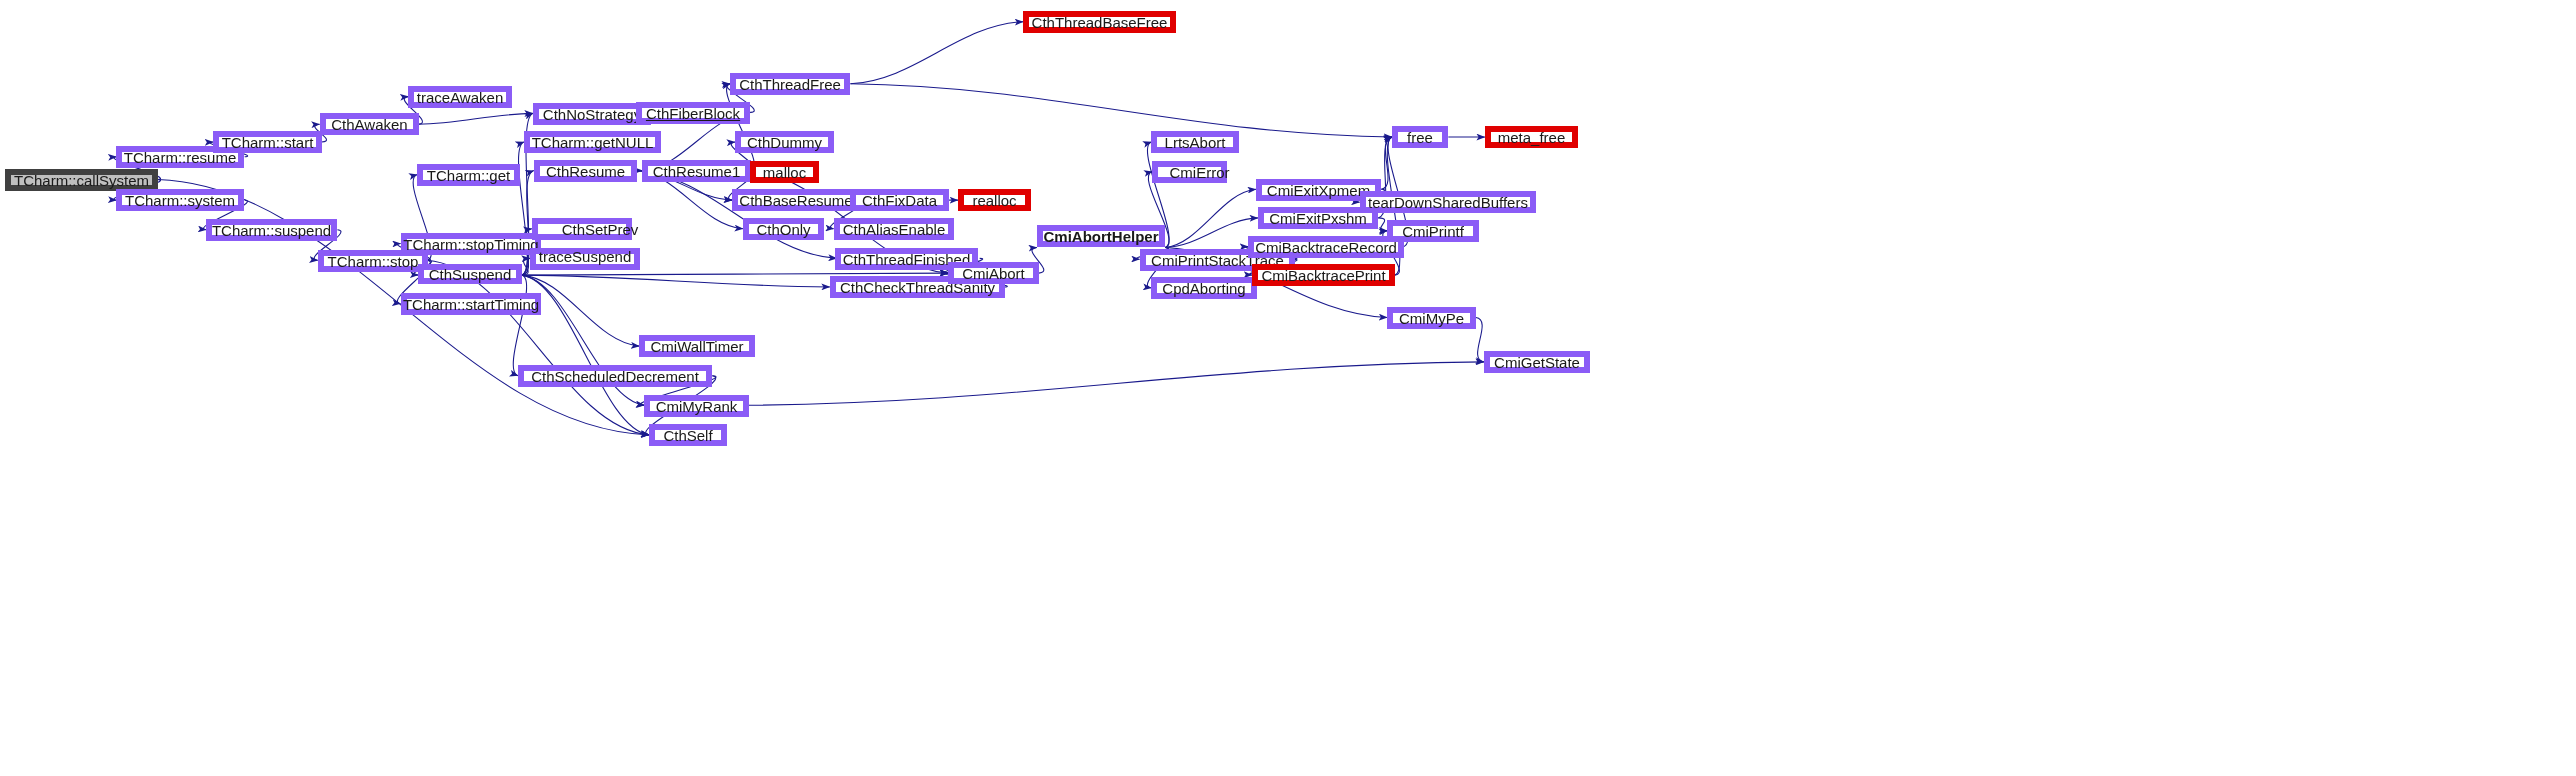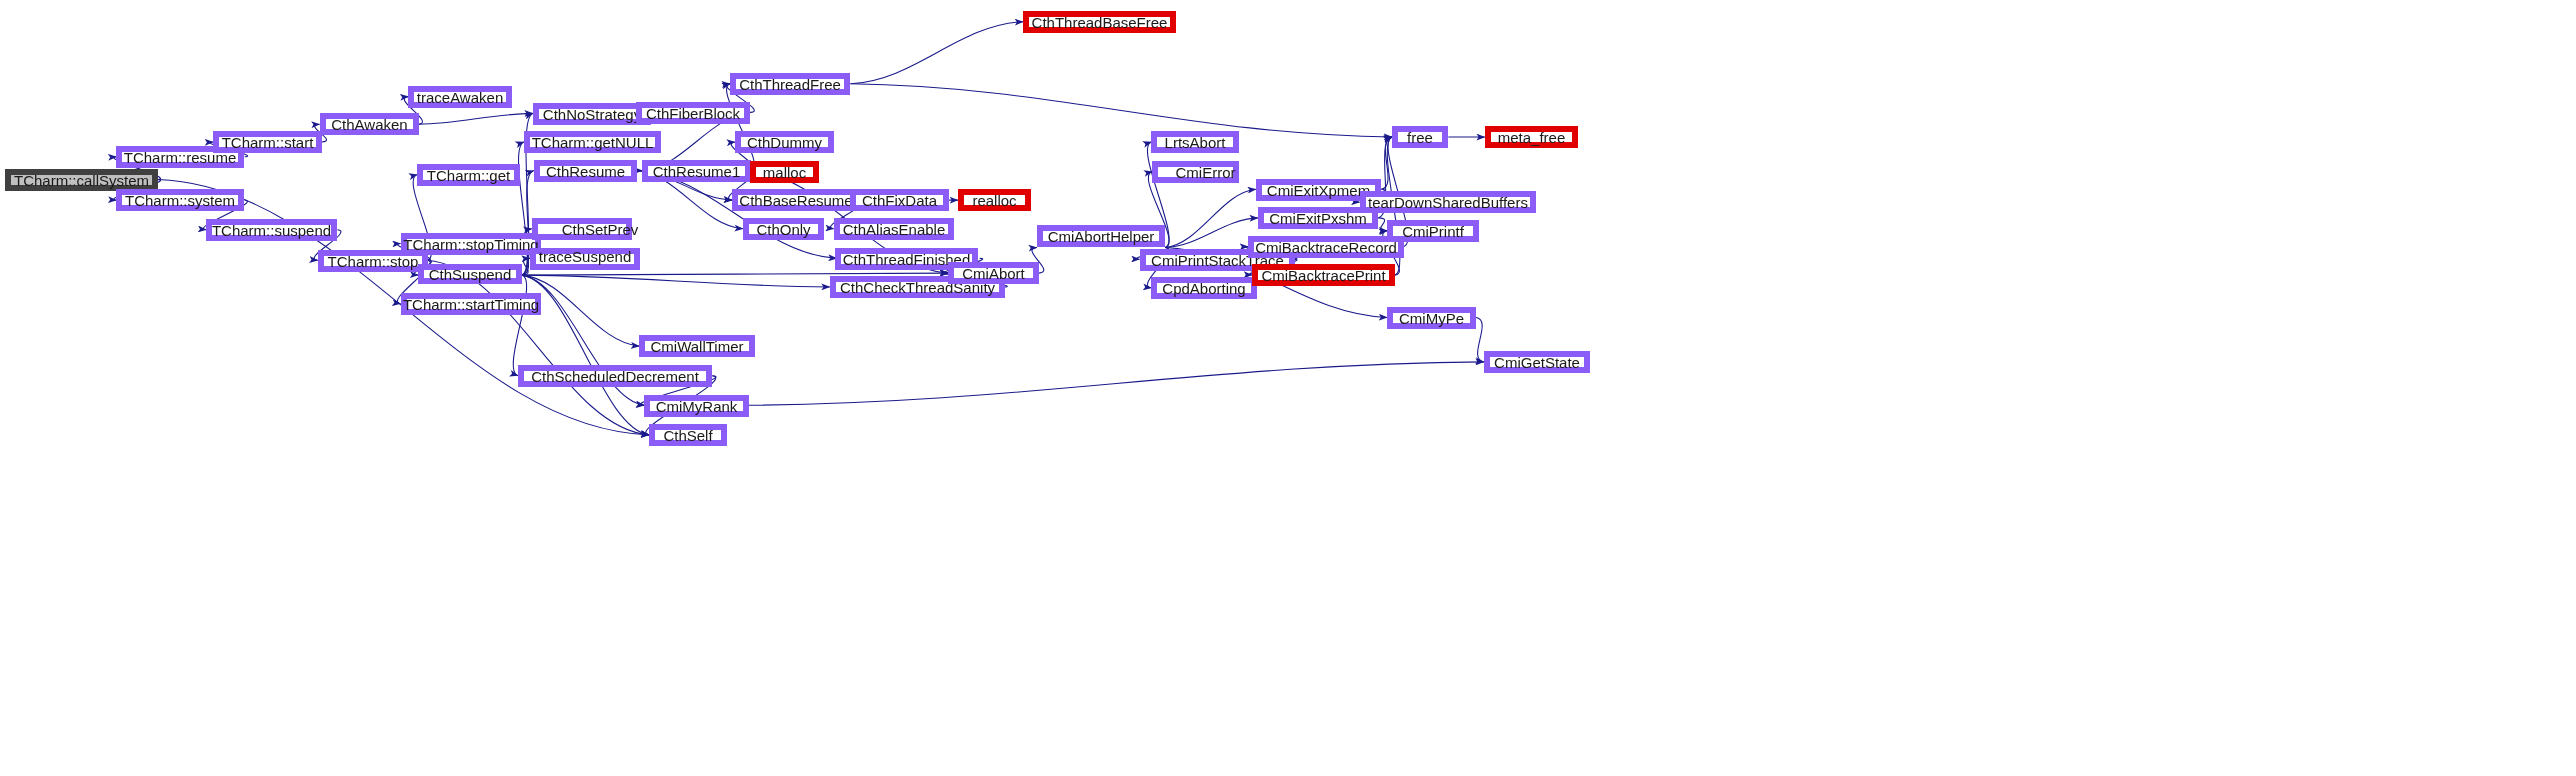--- a/index.html
+++ b/index.html
@@ -195,21 +195,21 @@
       </div>
       <div class="node" style="left: 644px; top: 395px; width: 105px; height: 22px;">
         <span class="node-label">CmiMyRank</span>
       </div>
       <div class="node" style="left: 649px; top: 424px; width: 78px; height: 22px;">
         <span class="node-label">CthSelf</span>
       </div>
       <div class="node" style="left: 642px; top: 160px; width: 109px; height: 22px;">
         <span class="node-label">CthResume1</span>
       </div>
-      <div class="node" style="left: 636px; top: 102px; width: 114px; height: 22px;">
+      <div class="node" style="left: 636px; top: 102px; width: 114px; height: 22px; text-decoration: underline;">
         <span class="node-label">CthFiberBlock</span>
       </div>
       <div class="node" style="left: 730px; top: 73px; width: 120px; height: 22px;">
         <span class="node-label">CthThreadFree</span>
       </div>
       <div class="node" style="left: 735px; top: 131px; width: 99px; height: 22px;">
         <span class="node-label">CthDummy</span>
       </div>
       <div class="node external" style="left: 750px; top: 161px; width: 69px; height: 22px;">
         <span class="node-label">malloc</span>
@@ -231,27 +231,27 @@
       </div>
       <div class="node" style="left: 835px; top: 248px; width: 143px; height: 22px;">
         <span class="node-label">CthThreadFinished</span>
       </div>
       <div class="node" style="left: 830px; top: 276px; width: 175px; height: 22px;">
         <span class="node-label">CthCheckThreadSanity</span>
       </div>
       <div class="node" style="left: 948px; top: 262px; width: 91px; height: 22px;">
         <span class="node-label">CmiAbort</span>
       </div>
-      <div class="node" style="left: 1037px; top: 225px; width: 128px; height: 22px;">
+      <div class="node" style="left: 1037px; top: 225px; width: 128px; height: 22px; font-weight: bold;">
         <span class="node-label">CmiAbortHelper</span>
       </div>
       <div class="node" style="left: 1151px; top: 131px; width: 88px; height: 22px;">
         <span class="node-label">LrtsAbort</span>
       </div>
-      <div class="node" style="left: 1152px; top: 161px; width: 87px; height: 22px; padding-left: 20px;">
+      <div class="node" style="left: 1152px; top: 161px; width: 75px; height: 22px; padding-left: 20px;">
         <span class="node-label">CmiError</span>
       </div>
       <div class="node" style="left: 1140px; top: 249px; width: 155px; height: 22px;">
         <span class="node-label">CmiPrintStackTrace</span>
       </div>
       <div class="node" style="left: 1151px; top: 277px; width: 106px; height: 22px;">
         <span class="node-label">CpdAborting</span>
       </div>
       <div class="node" style="left: 1256px; top: 179px; width: 125px; height: 22px;">
         <span class="node-label">CmiExitXpmem</span>

